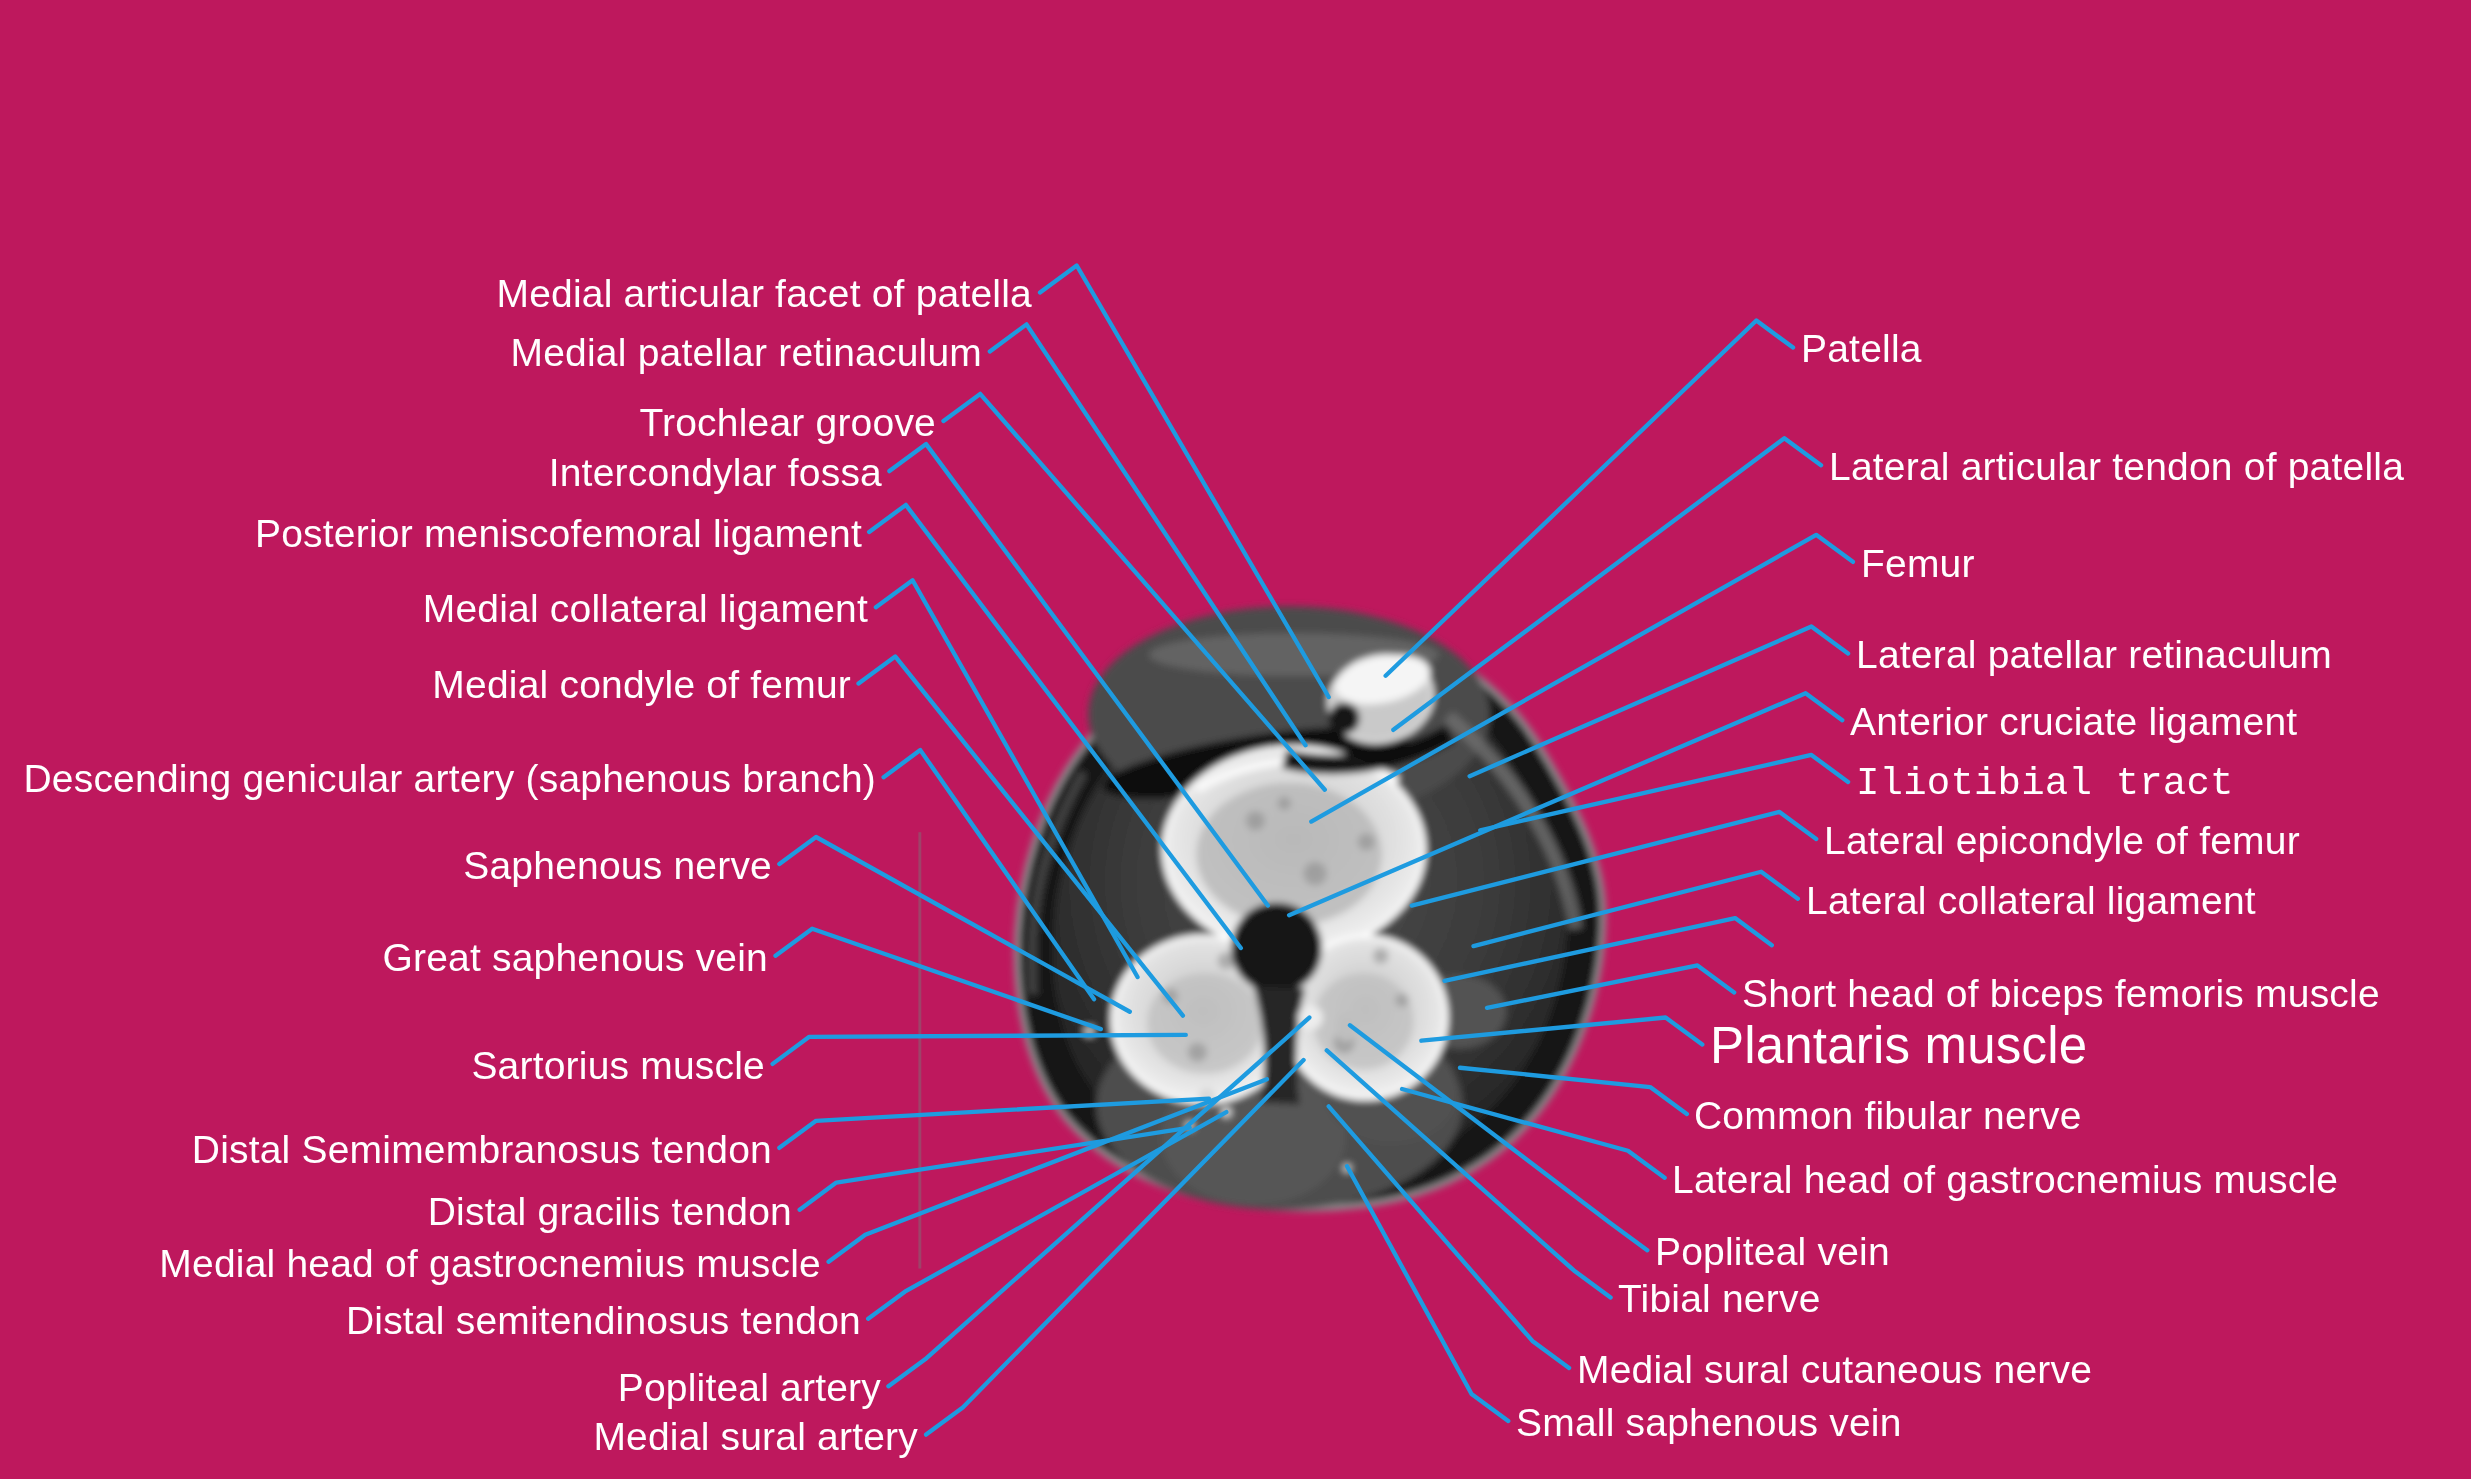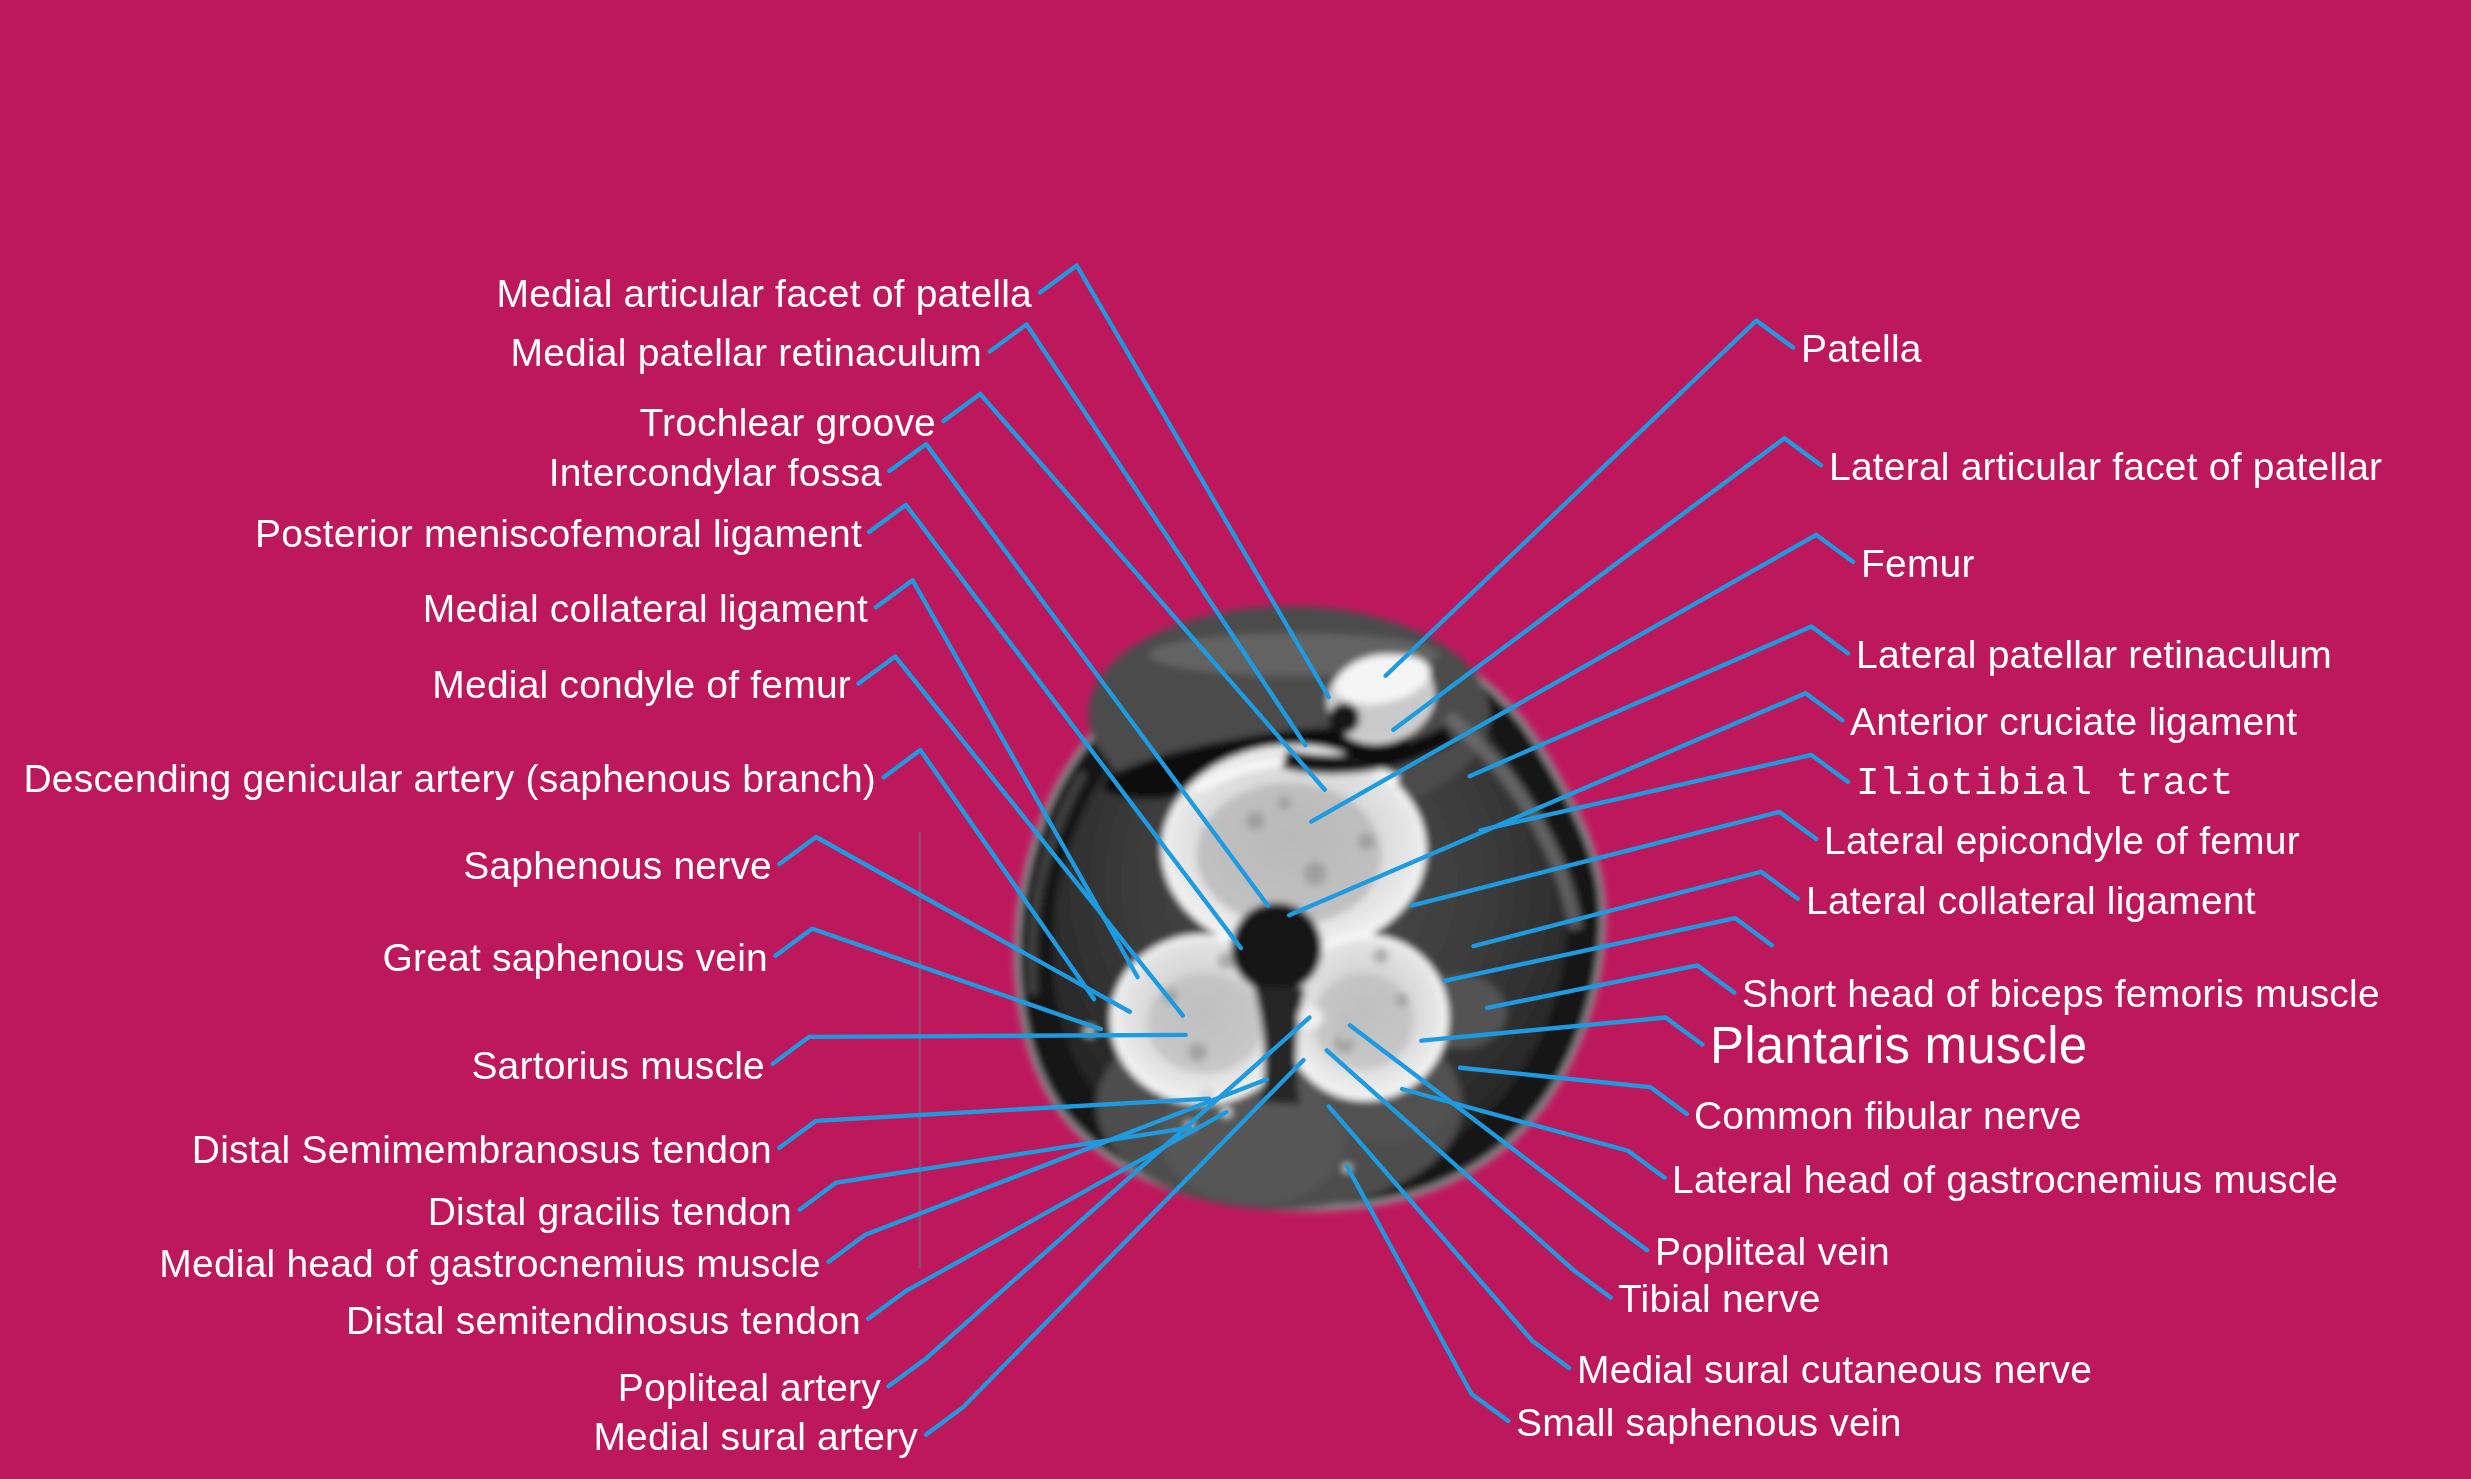--- a/index.html
+++ b/index.html
@@ -154,21 +154,21 @@
       <div class="anat-label left" style="top: 843px; color: rgb(255, 255, 255); font-size: 39px; right: 1700px;">Saphenous nerve</div>
       <div class="anat-label left" style="top: 935px; color: rgb(255, 255, 255); font-size: 39px; right: 1704px;">Great saphenous vein</div>
       <div class="anat-label left" style="top: 1043px; color: rgb(255, 255, 255); font-size: 39px; right: 1707px;">Sartorius muscle</div>
       <div class="anat-label left" style="top: 1127px; color: rgb(255, 255, 255); font-size: 39px; right: 1700px;">Distal Semimembranosus tendon</div>
       <div class="anat-label left" style="top: 1189px; color: rgb(255, 255, 255); font-size: 39px; right: 1680px;">Distal gracilis tendon</div>
       <div class="anat-label left" style="top: 1241px; color: rgb(255, 255, 255); font-size: 39px; right: 1651px;">Medial head of gastrocnemius muscle</div>
       <div class="anat-label left" style="top: 1298px; color: rgb(255, 255, 255); font-size: 39px; right: 1611px;">Distal semitendinosus tendon</div>
       <div class="anat-label left" style="top: 1365px; color: rgb(255, 255, 255); font-size: 39px; right: 1591px;">Popliteal artery</div>
       <div class="anat-label left" style="top: 1414px; color: rgb(255, 255, 255); font-size: 39px; right: 1554px;">Medial sural artery</div>
       <div class="anat-label right" style="top: 326px; color: rgb(255, 255, 255); font-size: 39px; left: 1801px;">Patella</div>
-      <div class="anat-label right" style="top: 444px; color: rgb(255, 255, 255); font-size: 39px; left: 1829px;">Lateral articular facet of patellar</div>
+      <div class="anat-label right" style="top: 444px; color: rgb(255, 255, 255); font-size: 39px; left: 1829px;">Lateral articular tendon of patella</div>
       <div class="anat-label right" style="top: 541px; color: rgb(255, 255, 255); font-size: 39px; left: 1861px;">Femur</div>
       <div class="anat-label right" style="top: 699px; color: rgb(255, 255, 255); font-size: 39px; left: 1850px;">Anterior cruciate ligament</div>
       <div class="anat-label right" style="top: 632px; color: rgb(255, 255, 255); font-size: 39px; left: 1856px;">Lateral patellar retinaculum</div>
       <div class="anat-label right" style="top: 761px; color: rgb(255, 255, 255); font-size: 39px; left: 1856px; font-family: Liberation Mono, monospace;">Iliotibial tract</div>
       <div class="anat-label right" style="top: 818px; color: rgb(255, 255, 255); font-size: 39px; left: 1824px;">Lateral epicondyle of femur</div>
       <div class="anat-label right" style="top: 878px; color: rgb(255, 255, 255); font-size: 39px; left: 1806px;">Lateral collateral ligament</div>
       <div class="anat-label right" style="top: 971px; color: rgb(255, 255, 255); font-size: 39px; left: 1742px;">Short head of biceps femoris muscle</div>
       <div class="anat-label right" style="top: 1023px; color: rgb(255, 255, 255); font-size: 51px; left: 1710px;">Plantaris muscle</div>
       <div class="anat-label right" style="top: 1093px; color: rgb(255, 255, 255); font-size: 39px; left: 1694px;">Common fibular nerve</div>
       <div class="anat-label right" style="top: 1157px; color: rgb(255, 255, 255); font-size: 39px; left: 1672px;">Lateral head of gastrocnemius muscle</div>

